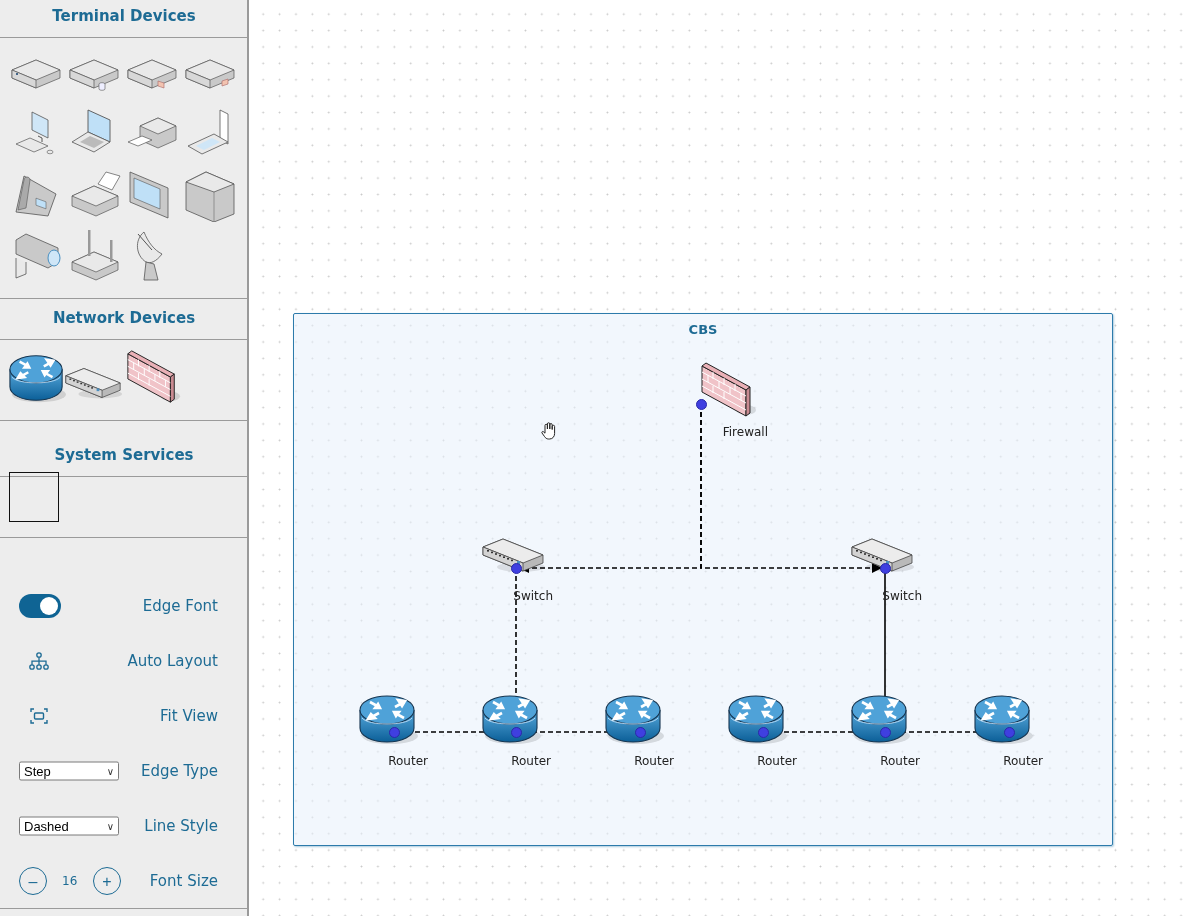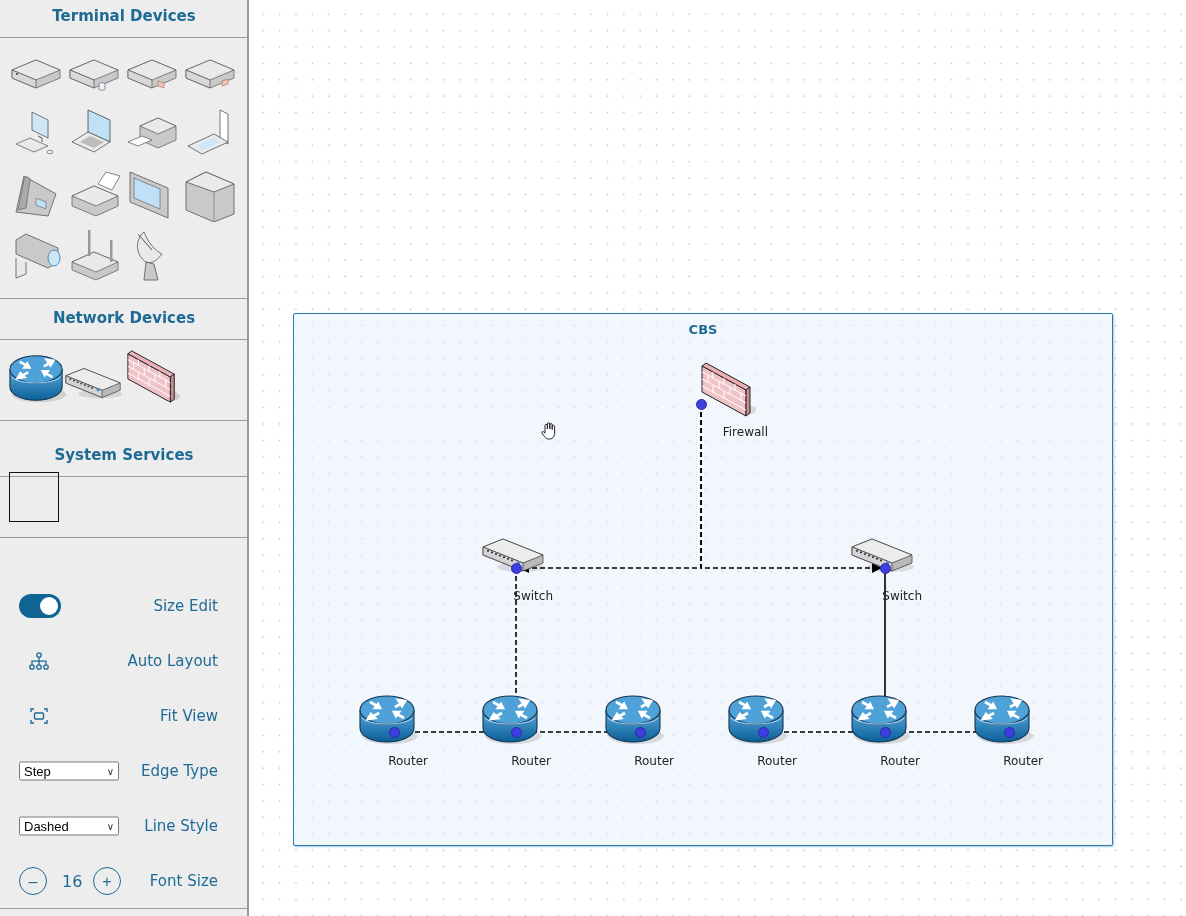--- a/index.html
+++ b/index.html
@@ -11,21 +11,21 @@
   .palette-icon { position: absolute; width: 56px; height: 56px; cursor: grab; }
   .palette-icon svg { width: 100%; height: 100%; }
   .ctrl-row { position: absolute; left: 0; width: 248px; height: 40px; }
   .ctrl-label { position: absolute; right: 30px; top: 50%; transform: translateY(-50%); color: #1d6b94; font-size: 15px; font-family: "DejaVu Sans", sans-serif; }
   .toggle { position: absolute; left: 19px; top: 50%; transform: translateY(-50%); width: 42px; height: 24px; border-radius: 12px; background: #0f6494; }
   .toggle .knob { position: absolute; right: 3px; top: 3px; width: 18px; height: 18px; border-radius: 50%; background: #fff; }
   .ctrl-icon { position: absolute; left: 28px; top: 50%; transform: translateY(-50%); width: 22px; height: 22px; }
   .select { position: absolute; left: 19px; top: 50%; transform: translateY(-50%); width: 100px; height: 19px; background: #fff; border: 1px solid #7a7a7a; border-radius: 2px; font-family: "Liberation Sans", sans-serif; font-size: 13px; color: #000; padding-left: 4px; line-height: 17px; }
   .select .caret { position: absolute; right: 4px; top: 0; font-size: 10px; color: #333; }
   .round-btn { position: absolute; top: 50%; transform: translateY(-50%); width: 28px; height: 28px; border: 1.5px solid #1d6b94; border-radius: 50%; color: #1d6b94; text-align: center; line-height: 25px; font-size: 16px; background: transparent; }
-  .font-val { position: absolute; left: 62px; top: 50%; transform: translateY(-50%); color: #1d6b94; font-size: 16px; }
+  .font-val { position: absolute; left: 62px; top: 50%; transform: translateY(-50%); color: #1d6b94; font-size: 12px; }
 
   #canvas { position: absolute; left: 251px; top: 0; width: 935px; height: 916px;
     background-color: #fff;
     background-image: radial-gradient(circle, #c8c8c8 0.8px, transparent 1.1px);
     background-size: 16.4px 16.4px; background-position: 4px 6px; }
   #group { position: absolute; left: 42px; top: 307px; width: 820px; height: 533px; border: 1.5px solid #2d7bab; border-radius: 2px;
     background-color: rgba(232,241,252,0.55);
     box-shadow: 1px 1px 2px rgba(45,123,171,0.4); margin-top: 6px; }
   #group-title { position: absolute; left: 0; width: 100%; top: 8px; text-align: center; color: #1d6b94; font-size: 13px; font-weight: bold; }
   #edges { position: absolute; left: 0; top: 0; width: 935px; height: 916px; pointer-events: none; }
@@ -184,21 +184,21 @@
     <div class="sec-line" style="top:420px;"></div>
     <div class="sec-head" style="top:436px;height:41px;line-height:38px;">System Services</div>
     <div style="position:absolute;left:9px;top:472px;width:50px;height:50px;border:1.5px solid #111;background:transparent;cursor:grab;"></div>
 
     <div class="sec-line" style="top:537px;"></div>
 
     <div class="ctrl-row" style="top:586px;">
       <div class="toggle">
           <div class="knob"></div>
         </div>
-      <span class="ctrl-label">Size Edit</span>
+      <span class="ctrl-label">Edge Font</span>
     </div>
 
     <div class="ctrl-row" style="top:696px;">
       <span class="ctrl-icon">
         <svg viewBox="0 0 22 22" width="22" height="22">
             <g fill="none" stroke="#1d6b94" stroke-width="1.4">
               <path d="M3 7V4h3M16 4h3v3M19 15v3h-3M6 18H3v-3"></path>
               <rect x="6.5" y="8" width="9" height="6" rx="1"></rect>
             </g>
           </svg>

